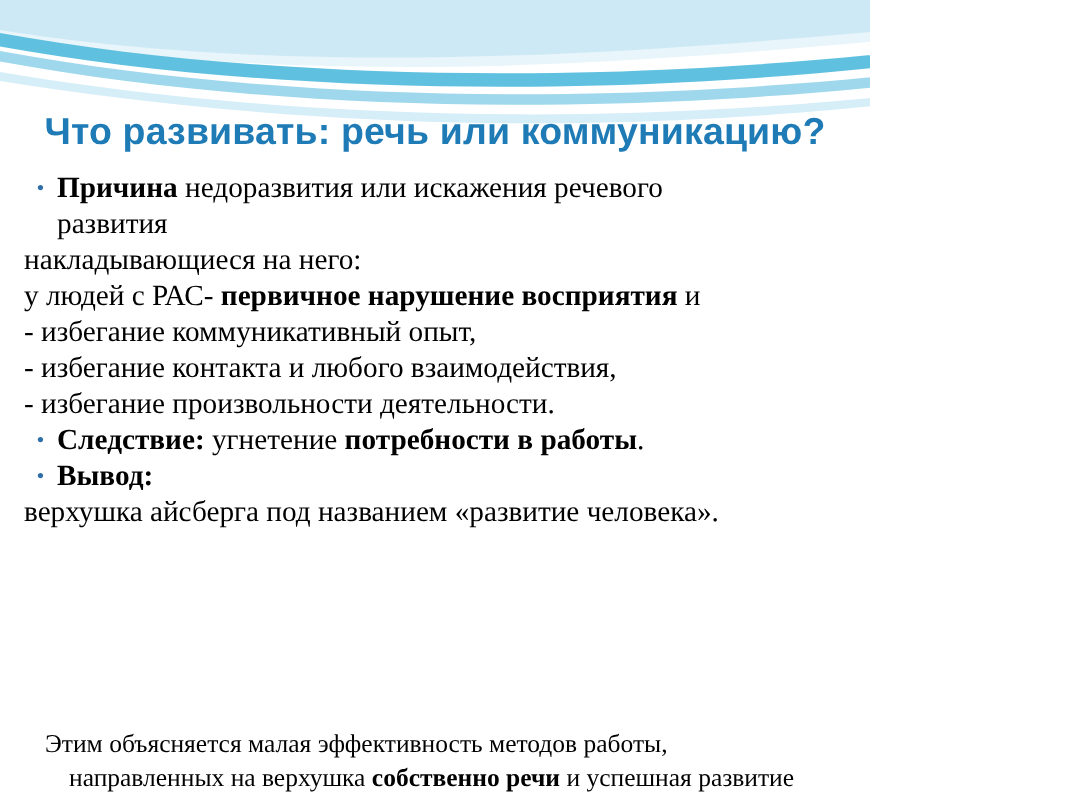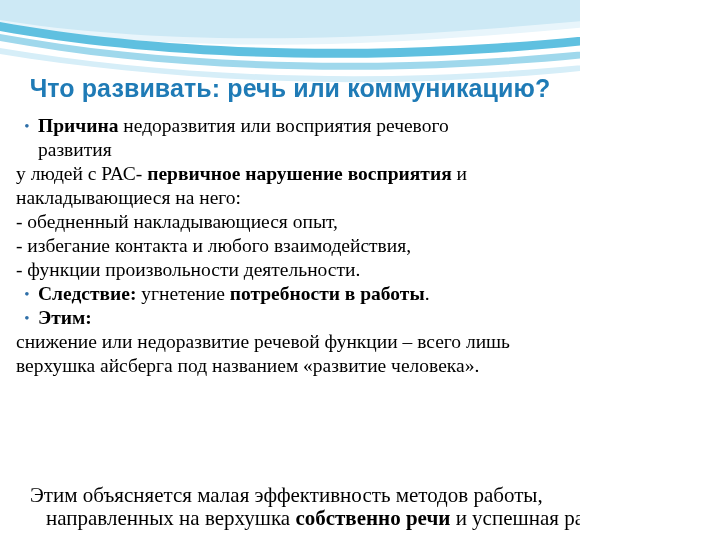--- a/index.html
+++ b/index.html
@@ -74,21 +74,21 @@
   }
   b, .b {
     font-weight: bold;
   }
   .footer-block {
     position: absolute;
     left: 30px;
     top: 484px;
     width: 670px;
     font-family: "Liberation Serif", serif;
-    font-size: 21px;
+    font-size: 17px;
     line-height: 23px;
     color: #000000;
   }
   .footer-line-2 {
     padding-left: 16px;
   }
 </style>
 </head>
 <body>
 
@@ -101,41 +101,40 @@
     <path d="M0,34 C120,56 260,66 410,62 C550,58 660,44 720,32 L720,38 C660,51 550,65 410,69 C260,73 120,63 0,41 Z" fill="#9FD8EC"></path>
     <path d="M0,48 C130,70 280,80 430,75 C570,70 670,56 720,46 L720,50 C670,61 570,76 430,81 C280,86 130,75 0,54 Z" fill="#D6EEF8"></path>
   </svg>
 
   <div class="title">Что развивать: речь или коммуникацию?</div>
 
   <div class="body-block">
 
     <div class="bullet-row">
       <span class="bullet-mark">•</span>
-      <span class="bullet-text"><b>Причина</b><span> недоразвития или  восприятия речевого</span><br><span>развития</span></span>
+      <span class="bullet-text"><b>Причина</b><span> недоразвития или  искажения речевого</span><br><span>развития</span></span>
     </div>
 
+    <p class="plain-line">накладывающиеся на него:</p>
+
     <p class="plain-line"><span>у людей с РАС- </span><b>первичное нарушение восприятия</b><span> и</span></p>
-
-    <p class="plain-line">накладывающиеся на него:</p>
-    <p class="plain-line">- обедненный  накладывающиеся опыт,</p>
+    <p class="plain-line">- избегание  коммуникативный опыт,</p>
     <p class="plain-line">- избегание контакта и любого взаимодействия,</p>
-    <p class="plain-line">- функции произвольности деятельности.</p>
+    <p class="plain-line">- избегание произвольности деятельности.</p>
 
     <div class="bullet-row">
       <span class="bullet-mark">•</span>
       <span class="bullet-text"><b>Следствие:</b><span>  угнетение </span><b>потребности в работы</b><span>.</span></span>
     </div>
 
     <div class="bullet-row">
       <span class="bullet-mark">•</span>
-      <span class="bullet-text"><b>Этим:</b></span>
+      <span class="bullet-text"><b>Вывод:</b></span>
     </div>
 
-    <p class="plain-line">снижение или недоразвитие речевой функции – всего лишь</p>
     <p class="plain-line">верхушка айсберга под названием «развитие человека».</p>
 
   </div>
 
   <div class="footer-block">
     <div>Этим объясняется малая эффективность методов работы,</div>
     <div class="footer-line-2"><span>направленных на верхушка </span><b>собственно речи</b><span> и успешная развитие</span></div>
   </div>
 
 </div>

